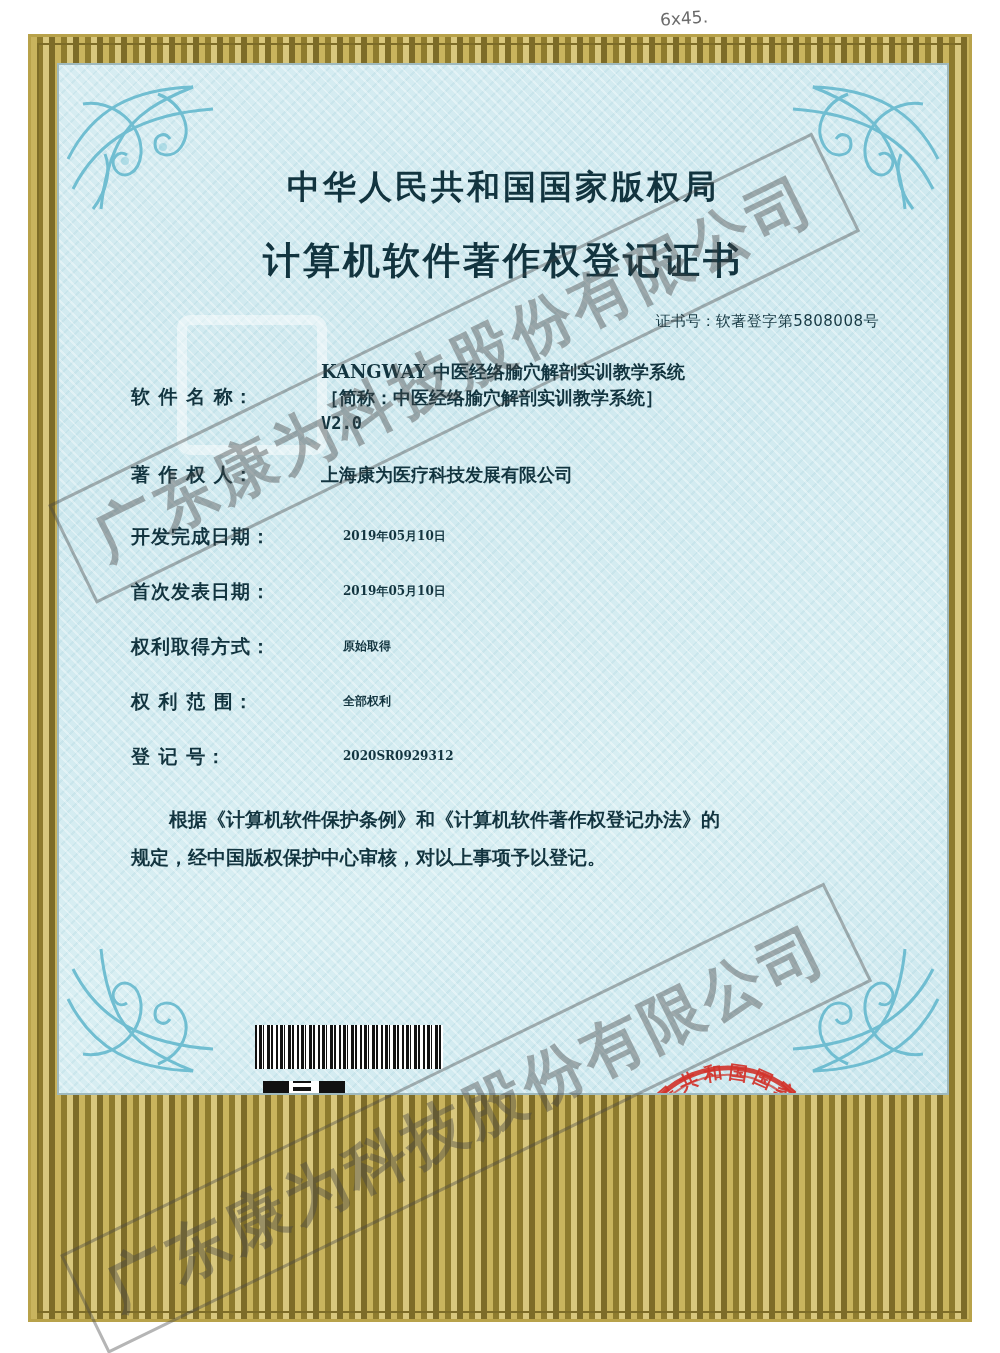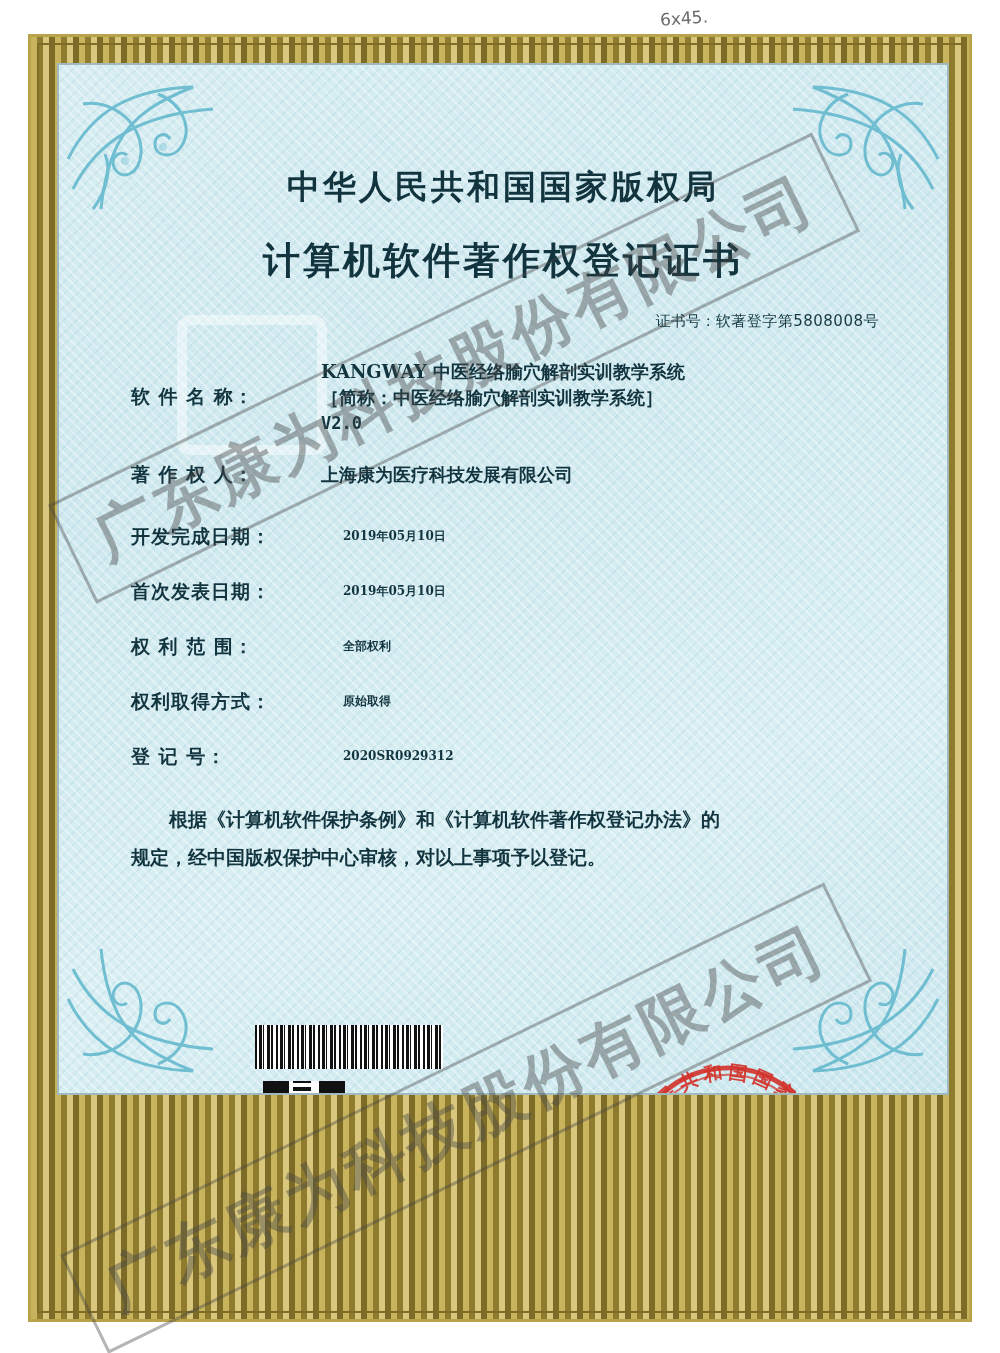--- a/index.html
+++ b/index.html
@@ -360,26 +360,26 @@
         <div class="block-mid">
           <div class="field">
             <div class="lab">开发完成日期：</div>
             <div class="val">2019年05月10日</div>
           </div>
           <div class="field">
             <div class="lab">首次发表日期：</div>
             <div class="val">2019年05月10日</div>
           </div>
           <div class="field">
+            <div class="lab">权利取得方式：</div>
+            <div class="val">原始取得</div>
+          </div>
+          <div class="field">
             <div class="lab">权 利 范 围：</div>
             <div class="val">全部权利</div>
-          </div>
-          <div class="field">
-            <div class="lab">权利取得方式：</div>
-            <div class="val">原始取得</div>
           </div>
           <div class="field">
             <div class="lab">登 记 号：</div>
             <div class="val">2020SR0929312</div>
           </div>
         </div>
 
         <div class="para">
           <span class="indent">根据《计算机软件保护条例》和《计算机软件著作权登记办法》的</span>
           <span>规定，经中国版权保护中心审核，对以上事项予以登记。</span>

